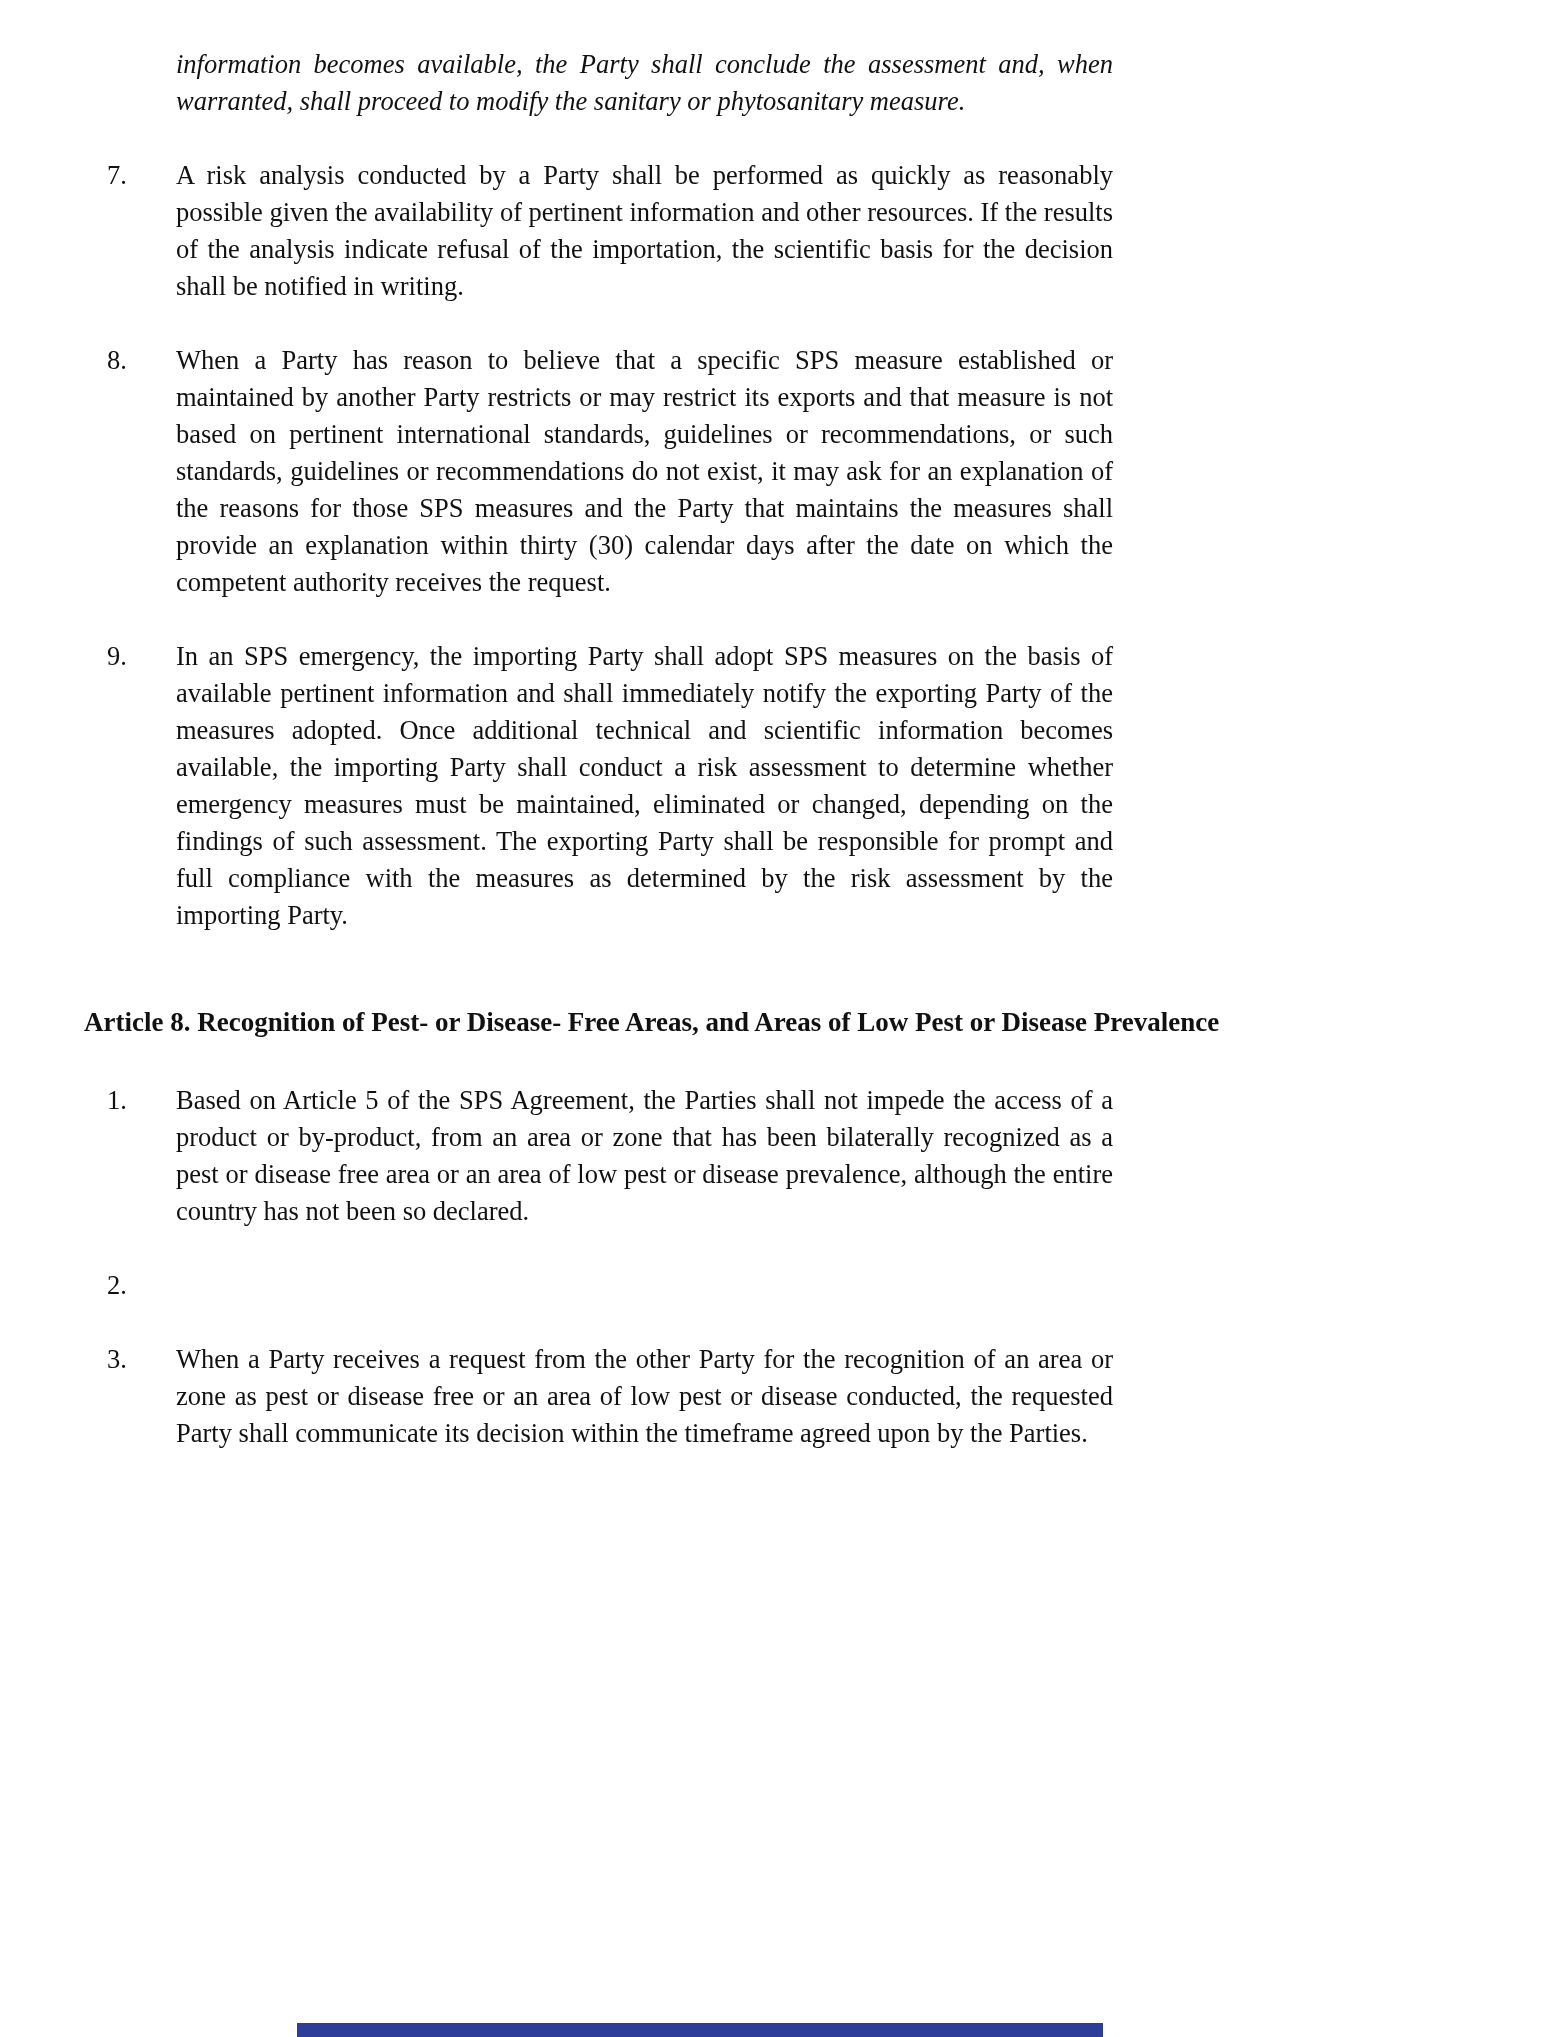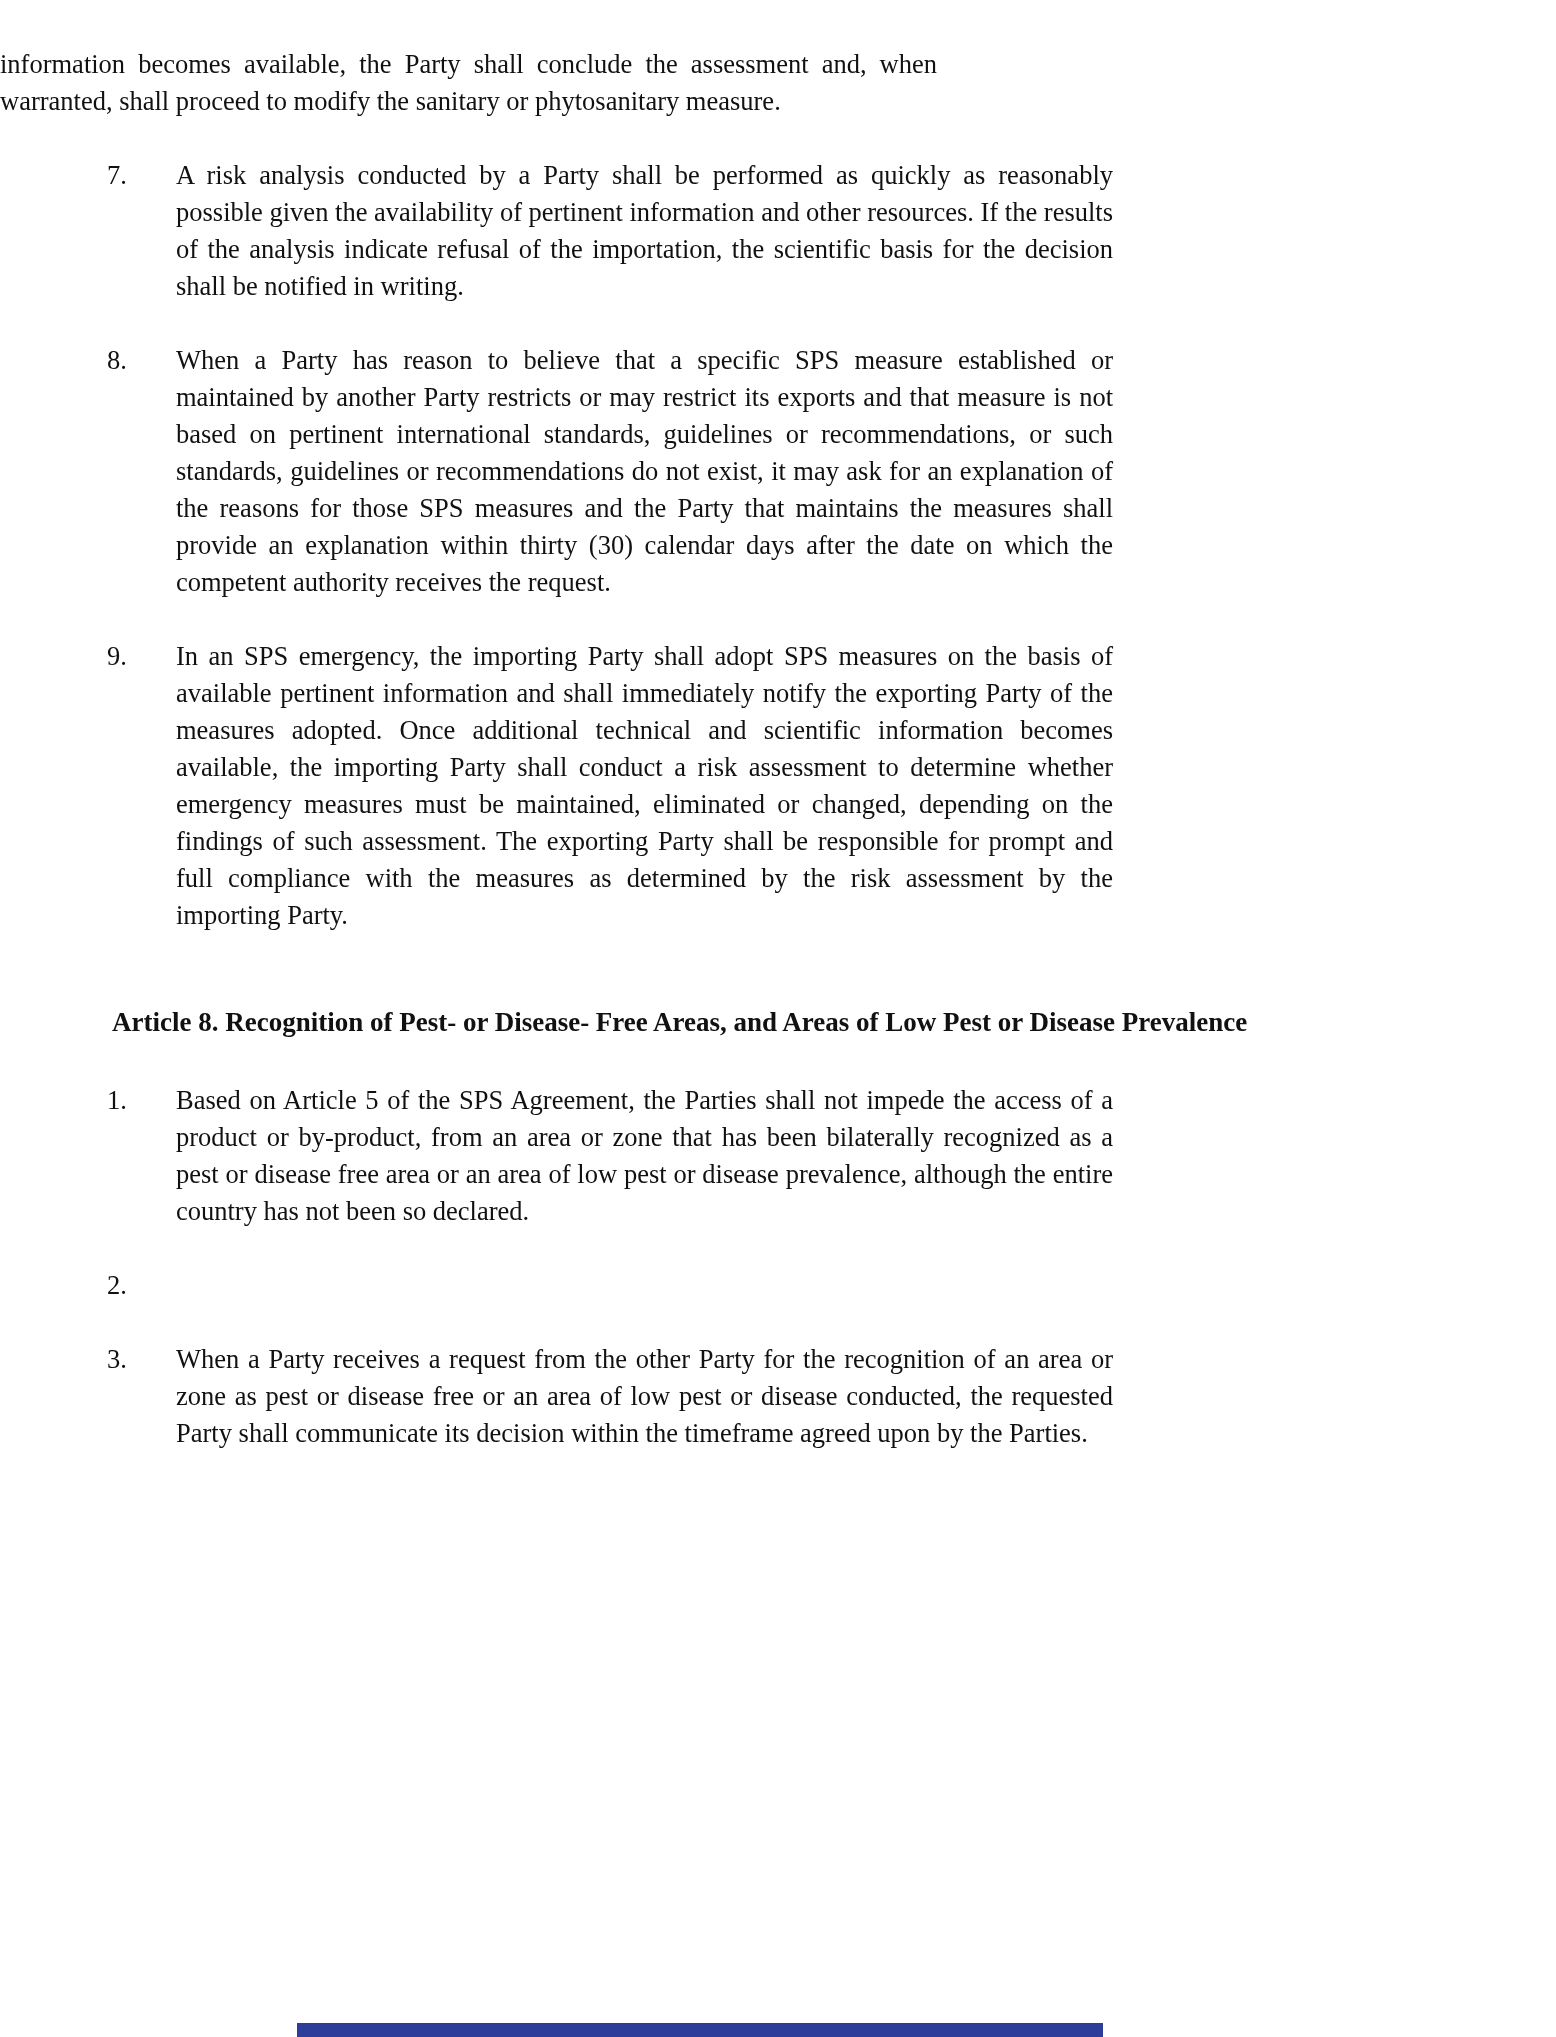--- a/index.html
+++ b/index.html
@@ -21,37 +21,39 @@
     height: 2037px;
     padding-top: 46px;
     box-sizing: border-box;
   }
   .body-text {
     font-size: 26.5px;
     line-height: 37px;
     text-align: justify;
   }
   .continuation {
+    margin-left: 176px;
     width: 937px;
     margin-bottom: 37px;
+    font-style: italic;
   }
   .para-row {
     display: grid;
     grid-template-columns: 69px 937px;
     margin-left: 107px;
     margin-bottom: 37px;
   }
   .para-num {
     text-align: left;
   }
   .para-text {
     text-align: justify;
   }
   .article-heading {
-    margin-left: 112px;
+    margin-left: 84px;
     width: 1041px;
     margin-top: 68px;
     margin-bottom: 40px;
     font-weight: bold;
     font-size: 27px;
     line-height: 40px;
     padding-left: 118px;
     text-indent: -118px;
     text-align: justify;
   }

